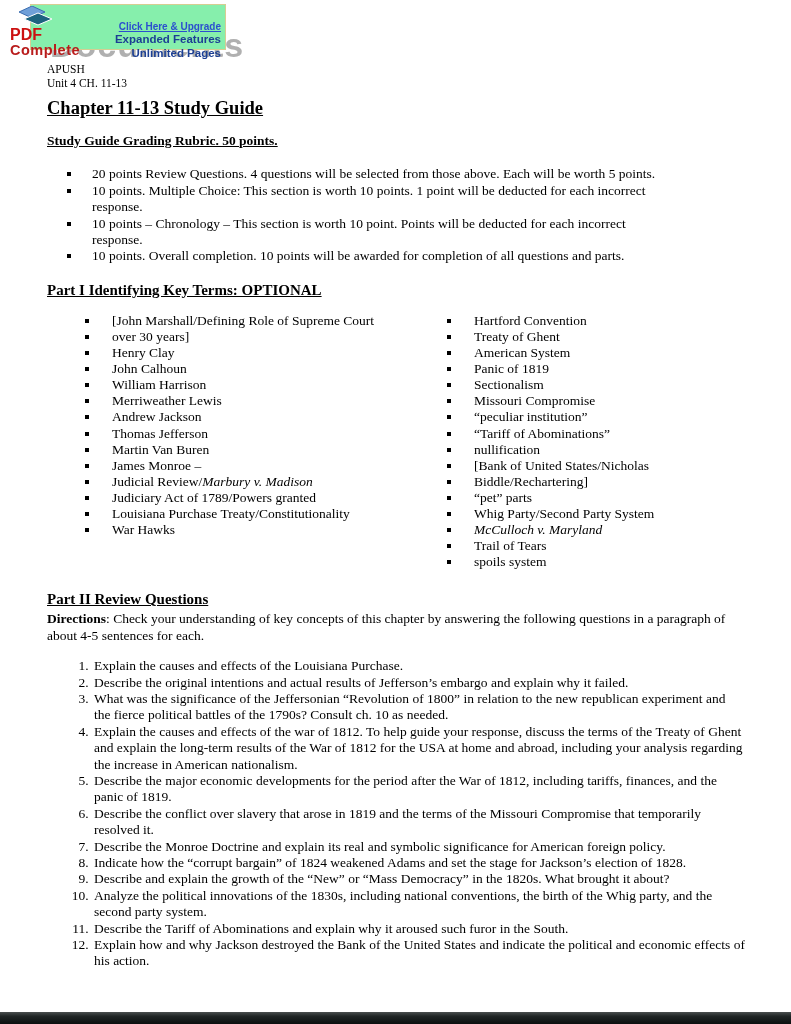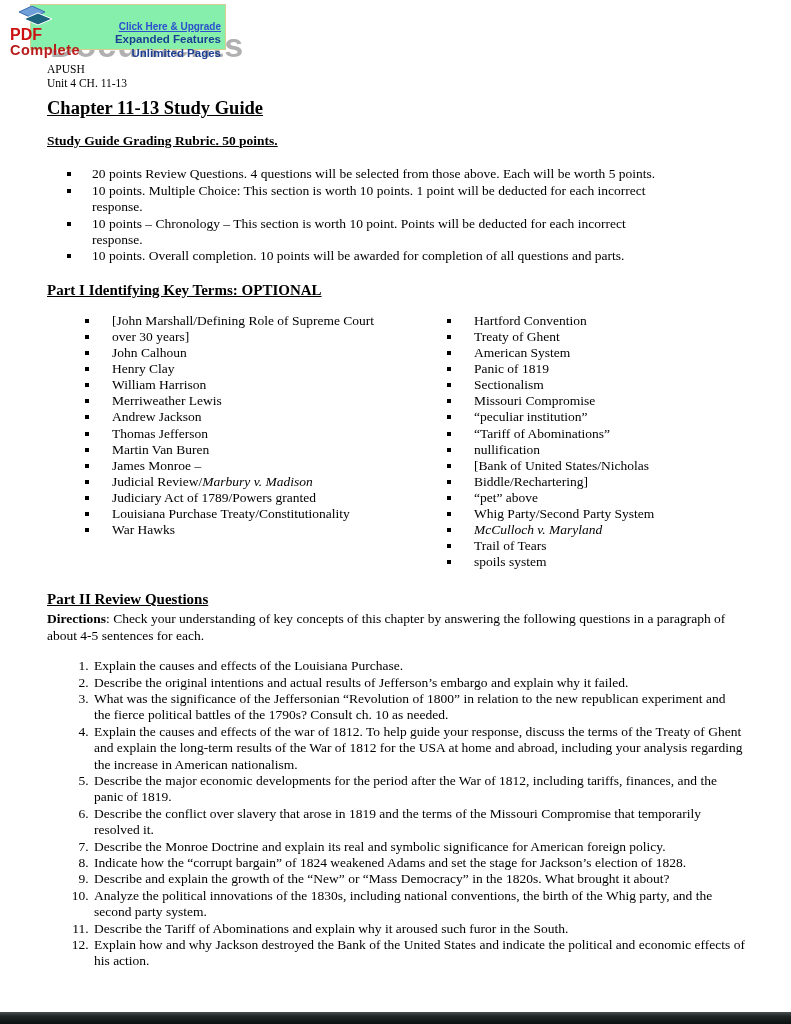--- a/index.html
+++ b/index.html
@@ -124,22 +124,22 @@
       <li>10 points – Chronology – This section is worth 10 point. Points will be deducted for each incorrect response.</li>
       <li>10 points. Overall completion. 10 points will be awarded for completion of all questions and parts.</li>
     </ul>
 
     <h2 class="part-heading" id="part1-heading"><span>Part I Identifying Key Terms: OPTIONAL</span></h2>
 
     <div class="key-terms">
       <ul class="kt-col kt-left">
         <li>[John Marshall/Defining Role of Supreme Court</li>
         <li>over 30 years]</li>
+        <li>Henry Clay</li>
         <li>John Calhoun</li>
-        <li>Henry Clay</li>
         <li>William Harrison</li>
         <li>Merriweather Lewis</li>
         <li>Andrew Jackson</li>
         <li>Thomas Jefferson</li>
         <li>Martin Van Buren</li>
         <li>James Monroe –</li>
         <li><span>Judicial Review/</span><span class="it">Marbury v. Madison</span></li>
         <li>Judiciary Act of 1789/Powers granted</li>
         <li>Louisiana Purchase Treaty/Constitutionality</li>
         <li>War Hawks</li>
@@ -149,21 +149,21 @@
         <li>Treaty of Ghent</li>
         <li>American System</li>
         <li>Panic of 1819</li>
         <li>Sectionalism</li>
         <li>Missouri Compromise</li>
         <li>“peculiar institution”</li>
         <li>“Tariff of Abominations”</li>
         <li>nullification</li>
         <li>[Bank of United States/Nicholas</li>
         <li>Biddle/Rechartering]</li>
-        <li>“pet” above</li>
+        <li>“pet” parts</li>
         <li>Whig Party/Second Party System</li>
         <li class="it">McCulloch v. Maryland</li>
         <li>Trail of Tears</li>
         <li>spoils system</li>
       </ul>
     </div>
 
     <h2 class="part-heading" id="part2-heading"><span>Part II Review Questions</span></h2>
 
     <p class="directions"><b>Directions</b><span>: Check your understanding of key concepts of this chapter by answering the following questions in a paragraph of about 4-5 sentences for each.</span></p>

